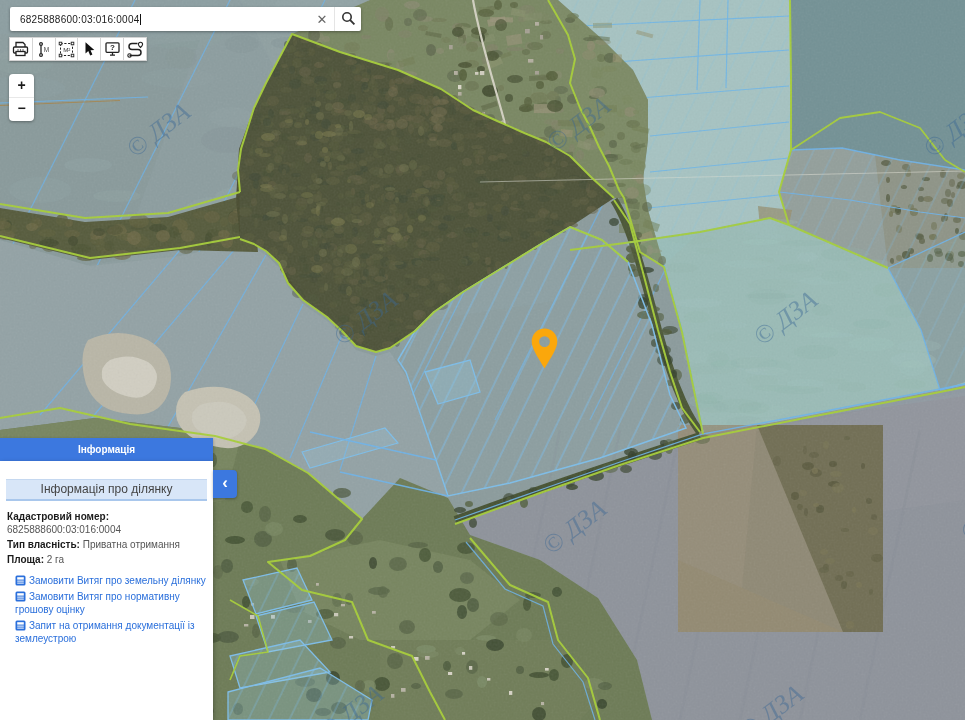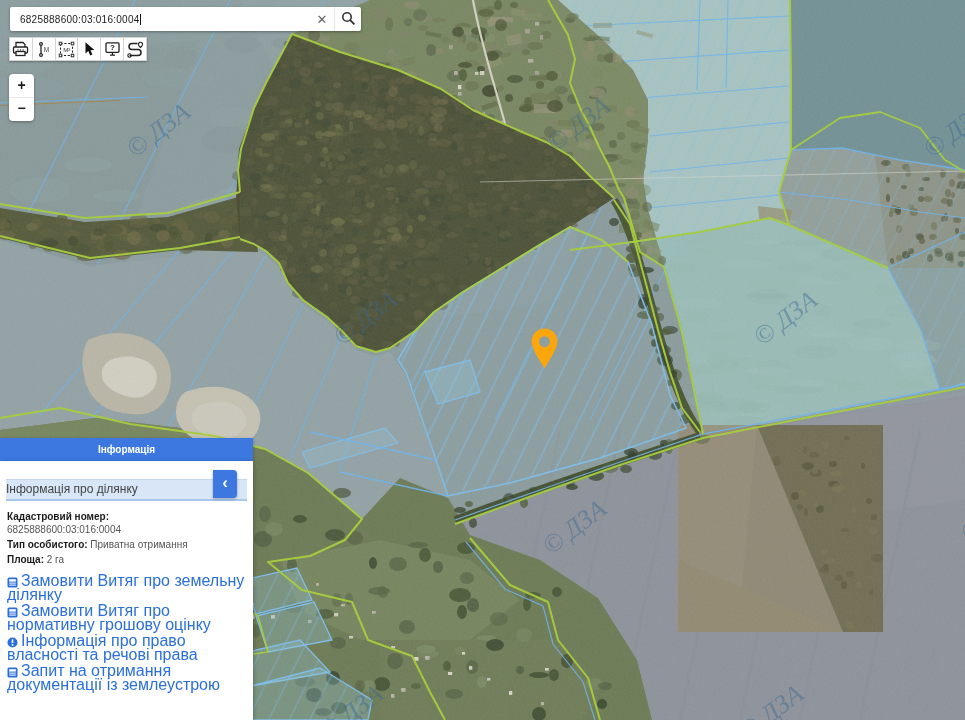--- a/index.html
+++ b/index.html
@@ -9,31 +9,31 @@
 #search .caret{display:inline-block;width:1px;height:11px;background:#111;vertical-align:-2px;}
 #search .x{width:24px;text-align:center;color:#666;font-size:13px;}
 #search .div{width:1px;height:24px;background:#e5e5e5;}
 #search .mag{width:26px;text-align:center;padding-top:3px;}
 #tools{position:absolute;left:9px;top:37px;display:flex;box-shadow:0 1px 2px rgba(0,0,0,.3);}
 #tools .t{width:21.8px;height:22px;background:#fff;border:1px solid #d4d4d4;border-left:none;display:flex;align-items:center;justify-content:center;}
 #tools .t:first-child{border-left:1px solid #d4d4d4;}
 #zoom{position:absolute;left:9px;top:74px;width:25px;height:47px;background:#fff;border-radius:4px;box-shadow:0 1px 3px rgba(0,0,0,.35);}
 #zoom .zb{height:23px;text-align:center;font-size:14px;font-weight:bold;color:#1b1b1b;line-height:23px;}
 #zoom .zd{height:1px;background:#e8e8e8;}
-#panel{position:absolute;left:0;top:438px;width:253px;height:282px;}
+#panel{position:absolute;left:0;top:438px;width:213px;height:282px;}
 #phead{height:23px;background:#3c78df;color:#fff;font-size:10px;font-weight:bold;text-align:center;line-height:23px;box-shadow:0 1px 3px rgba(0,0,0,.3);}
 #pbody{background:#fff;height:259px;box-shadow:1px 1px 4px rgba(0,0,0,.25);}
 #ptab{position:absolute;left:213px;top:470px;width:24px;height:28px;background:#3c78df;border-radius:0 4px 4px 0;color:#fff;text-align:center;line-height:26px;font-size:17px;font-weight:bold;box-shadow:0 1px 3px rgba(0,0,0,.3);}
-#pbox{margin:0 6px;position:relative;top:18px;background:#d8e6f8;border-top:1px solid #c5d8f0;border-bottom:2px solid #a9c7ec;font-size:12px;color:#444;height:19px;line-height:19px;margin-bottom:27px;}
+#pbox{margin:0 6px;position:relative;top:18px;background:#d8e6f8;border-top:1px solid #c5d8f0;border-bottom:2px solid #a9c7ec;text-align:center;font-size:12px;color:#444;height:19px;line-height:19px;margin-bottom:27px;}
 #ptext{padding:0 5px 0 7px;font-size:10px;color:#333;line-height:13px;}
 #ptext p{margin:0 0 2px 0;}
 #ptext .ar{margin-bottom:8px;}
 #ptext b{color:#1b1b1b;text-align:center;}
 #ptext .v{color:#555;}
-.lnk{color:#2a6fdb;margin:0 0 3px 0;font-size:16px;line-height:13px;}
+.lnk{color:#2a6fdb;margin:0 0 3px 8px;font-size:10px;line-height:13px;}
 .lnk svg{vertical-align:-2px;margin-right:3px;}
 </style>
 </head>
 <body>
 <svg id="map" width="965" height="720" viewBox="0 0 965 720">
 <defs>
 <pattern id="hatch" width="18.5" height="18.5" patternUnits="userSpaceOnUse" patternTransform="rotate(26)">
         <line x1="2" y1="-1" x2="2" y2="20" stroke="#79bdec" stroke-width="1.35"></line>
       </pattern>
 <filter id="nz" x="0" y="0" width="100%" height="100%">
@@ -1732,40 +1732,35 @@
     <div class="zb">+</div>
     <div class="zd"></div>
     <div class="zb" style="line-height:20px">−</div>
   </div>
 <div id="panel">
 <div id="phead">Інформація</div>
 <div id="pbody">
 <div id="pbox">Інформація про ділянку</div>
 <div id="ptext">
 <p><b>Кадастровий номер:</b><br><span class="v">6825888600:03:016:0004</span></p>
-<p><b>Тип особистого:</b> <span class="v">Приватна отримання</span></p>
+<p><b>Тип власність:</b> <span class="v">Приватна отримання</span></p>
 <p class="ar"><b>Площа:</b> <span class="v">2 га</span></p>
 <div class="lnk"><svg width="11" height="11" viewBox="0 0 11 11">
             <rect x="0.5" y="0.5" width="10" height="10" rx="1.5" fill="#2a6fdb"></rect>
             <rect x="2.2" y="2.2" width="6.6" height="2.4" fill="#fff"></rect>
             <rect x="2.2" y="5.6" width="6.6" height="1" fill="#fff"></rect>
             <rect x="2.2" y="7.6" width="6.6" height="1" fill="#fff"></rect>
           </svg>Замовити Витяг про земельну ділянку</div>
 <div class="lnk"><svg width="11" height="11" viewBox="0 0 11 11">
             <rect x="0.5" y="0.5" width="10" height="10" rx="1.5" fill="#2a6fdb"></rect>
             <rect x="2.2" y="2.2" width="6.6" height="2.4" fill="#fff"></rect>
             <rect x="2.2" y="5.6" width="6.6" height="1" fill="#fff"></rect>
             <rect x="2.2" y="7.6" width="6.6" height="1" fill="#fff"></rect>
           </svg>Замовити Витяг про нормативну грошову оцінку</div>
 <div class="lnk"><svg width="11" height="11" viewBox="0 0 11 11">
-            <circle cx="5.5" cy="5.5" r="5" fill="#2a6fdb"></circle>
-            <rect x="4.7" y="2.3" width="1.6" height="3.8" fill="#fff"></rect>
-            <rect x="4.7" y="7.1" width="1.6" height="1.7" fill="#fff"></rect>
-          </svg>Інформація про право власності та речові права</div>
-<div class="lnk"><svg width="11" height="11" viewBox="0 0 11 11">
             <rect x="0.5" y="0.5" width="10" height="10" rx="1.5" fill="#2a6fdb"></rect>
             <rect x="2.2" y="2.2" width="6.6" height="2.4" fill="#fff"></rect>
             <rect x="2.2" y="5.6" width="6.6" height="1" fill="#fff"></rect>
             <rect x="2.2" y="7.6" width="6.6" height="1" fill="#fff"></rect>
           </svg>Запит на отримання документації із землеустрою</div>
 </div>
 </div>
 </div>
 <div id="ptab">‹</div>
 

